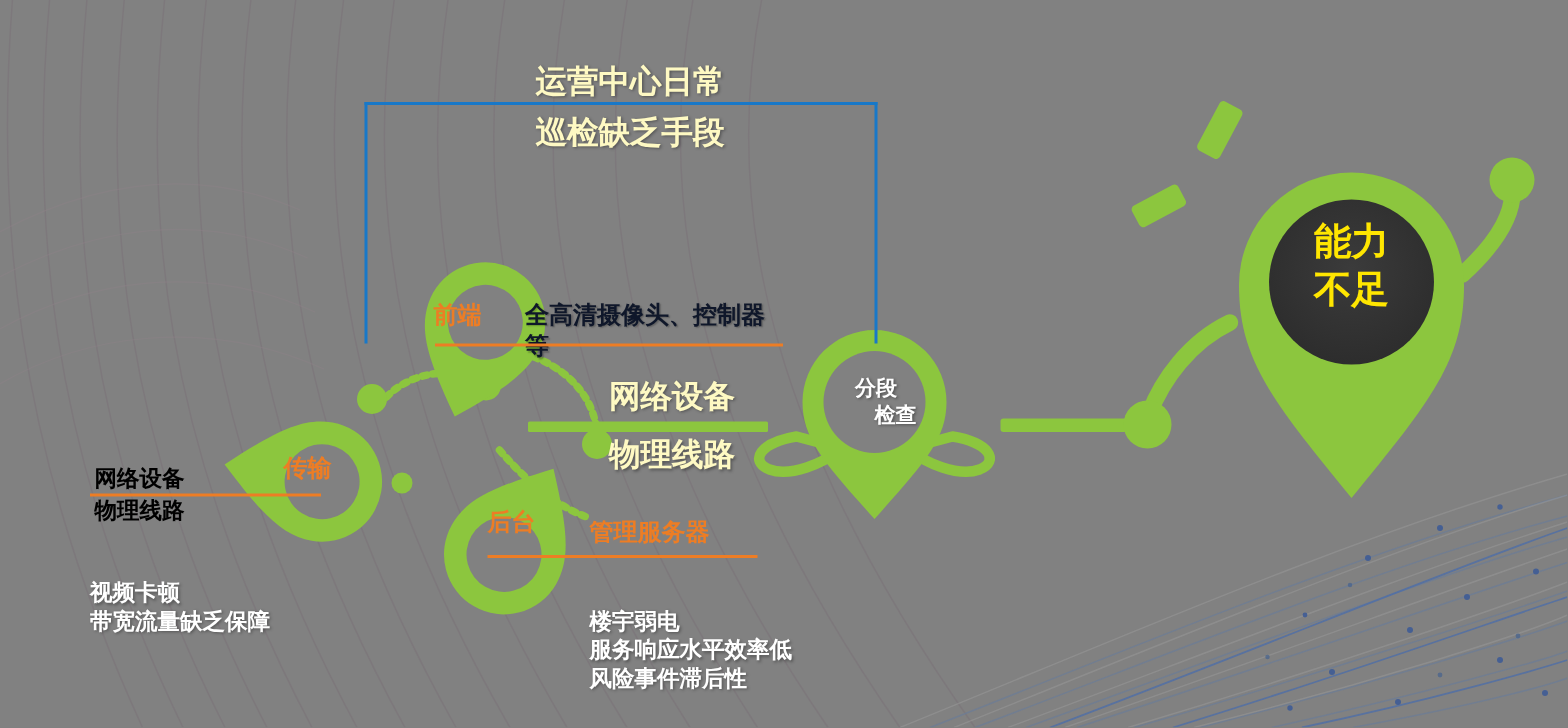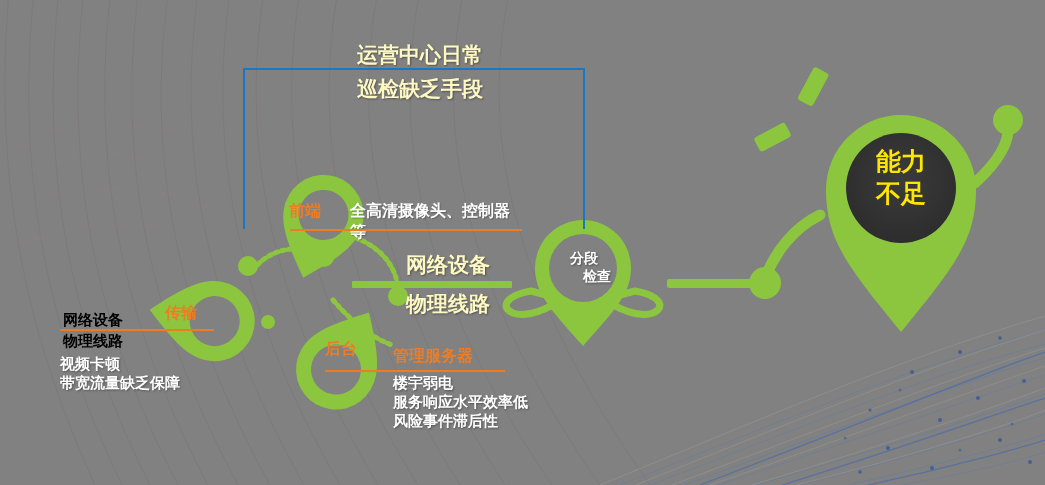--- a/index.html
+++ b/index.html
@@ -7,24 +7,24 @@
     width:1045px;height:485px;overflow:hidden;
     font-family:"Liberation Sans","DejaVu Sans",sans-serif;
     background:#808080;
     position:relative;
   }
   #stage{position:absolute;left:0;top:0;width:1045px;height:485px;overflow:hidden;background:#818181;}
   .bg-svg{position:absolute;left:0;top:0;width:1045px;height:485px;}
   .art{position:absolute;left:0;top:0;width:1045px;height:485px;}
   .txt{position:absolute;white-space:pre;line-height:1.25;}
   .white-hd{color:#fef9c3;font-size:21px;font-weight:bold;text-shadow:1px 1px 2px rgba(0,0,0,.35);}
-  .white-sm{color:#ffffff;font-size:15px;font-weight:bold;text-shadow:1px 1px 2px rgba(0,0,0,.35);}
+  .white-sm{color:#ffffff;font-size:15px;font-weight:bold;text-shadow:1px 1px 2px rgba(0,0,0,.35);margin-top:32px;}
   .orange{color:#ED7D24;font-size:16px;font-weight:bold;}
   .orange-sm{color:#000000;font-size:15px;font-weight:bold;}
-  .yellow{color:#ffffff;font-size:16px;font-weight:bold;text-shadow:1px 1px 1px rgba(0,0,0,.25);}
+  .yellow{color:#0f172a;font-size:16px;font-weight:bold;text-shadow:1px 1px 1px rgba(0,0,0,.25);}
   .pin-label{color:#ffffff;font-size:14px;font-weight:bold;text-align:center;text-shadow:1px 1px 2px rgba(0,0,0,.4);}
   .pin-label-y{color:#FFE600;font-size:25px;font-weight:bold;text-align:center;line-height:1.25;}
   .uline{position:absolute;height:2px;background:#ED7D24;}
   .greenbar{position:absolute;background:#8CC63E;border-radius:1px;}
   .bluebox{position:absolute;border:2px solid #1878C8;border-top-style:solid;box-sizing:border-box;}
 </style>
 </head>
 <body>
 
 <div id="stage">
@@ -163,21 +163,21 @@
   <div class="bluebox" style="left:243px;top:68px;width:342px;height:161px;border-bottom:none;"></div>
 
   <div class="txt white-hd" style="left:357px;top:42px;">运营中心日常</div>
   <div class="txt white-hd" style="left:357px;top:76px;">巡检缺乏手段</div>
 
   <div class="txt white-hd" style="left:406px;top:252px;">网络设备</div>
   <div class="greenbar" style="left:352px;top:281px;width:160px;height:7px;"></div>
   <div class="txt white-hd" style="left:406px;top:291px;">物理线路</div>
 
   <div class="txt orange" style="left:289px;top:201px;">前端</div>
-  <div class="txt orange" style="left:165px;top:303px;">传输</div>
+  <div class="txt orange" style="left:189px;top:303px;">传输</div>
   <div class="txt orange" style="left:325px;top:339px;">后台</div>
 
   <div class="txt pin-label" style="left:563px;top:250px;width:42px;">分段</div>
   <div class="txt pin-label" style="left:576px;top:268px;width:42px;">检查</div>
 
   <div class="txt pin-label-y" style="left:863px;top:178px;width:76px;">不足</div>
   <div class="txt pin-label-y" style="left:863px;top:146px;width:76px;">能力</div>
 
   <div class="txt yellow" style="left:350px;top:201px;">全高清摄像头、控制器</div>
   <div class="txt yellow" style="left:350px;top:222px;">等</div>

